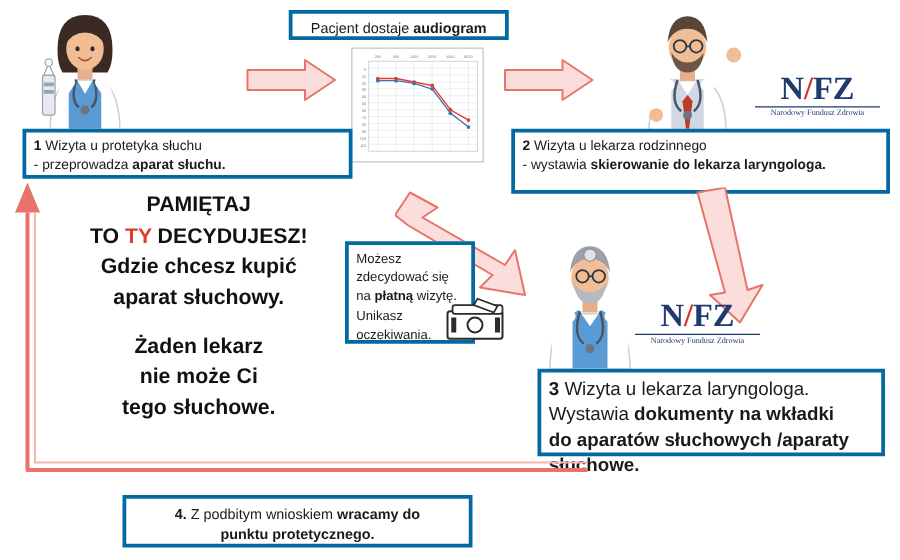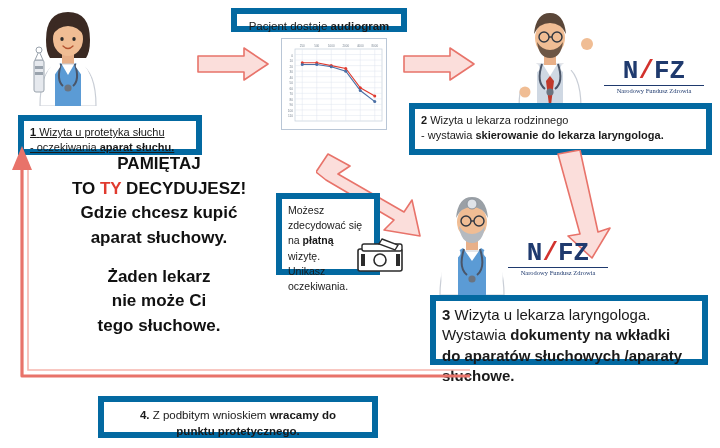--- a/index.html
+++ b/index.html
@@ -9,21 +9,21 @@
     font-family:"Liberation Sans", sans-serif;
     position:relative;
     overflow:hidden;
     color:#1a1a1a;
   }
   .abs{position:absolute;}
 
   
   .box{
     background:#ffffff;
-    border:6px solid #0369a1;
+    border:3px solid #0369a1;
     box-sizing:border-box;
     font-size:11px;
     line-height:1.35;
     padding:4px 6px;
   }
   .box b{font-weight:bold;}
   .num{font-weight:bold;}
 
   
   .arrow svg{display:block;}
@@ -47,21 +47,21 @@
     position:absolute;
     background:#fff;
     border:1px solid #b9c6d6;
     box-sizing:border-box;
   }
   .chart-wrap svg{display:block;}
 
   
   .nfz{position:absolute;text-align:center;}
   .nfz .mark{
-    font-family:Liberation Mono, monospace;
+    font-family:Liberation Serif, serif;
     font-weight:bold;
     font-size:26px;
     color:#1f3a6e;
     letter-spacing:0px;
     line-height:1;
   }
   .nfz .mark .slash{color:#d2322d;}
   .nfz .sub{
     font-family:"Liberation Serif", serif;
     font-size:6.5px;
@@ -221,23 +221,23 @@
     <polygon points="2,10 48,10 48,2 72,18 48,34 48,26 2,26" fill="#fbdedb" stroke="#e8736a" stroke-width="1.6" stroke-linejoin="round"></polygon>
   </svg>
 </div>
 
 <div class="arrow abs" style="left:402px;top:46px;width:74px;height:36px;">
   <svg width="74" height="36" viewBox="0 0 74 36">
     <polygon points="2,10 48,10 48,2 72,18 48,34 48,26 2,26" fill="#fbdedb" stroke="#e8736a" stroke-width="1.6" stroke-linejoin="round"></polygon>
   </svg>
 </div>
 
-<div class="box abs" style="left:18px;top:115px;width:184px;height:40px;text-decoration:underline;">
+<div class="box abs" style="left:18px;top:103px;width:264px;height:40px;">
   <div><span class="num">1</span> <span>Wizyta u protetyka słuchu</span></div>
-  <div><span>- oczekiwania </span><b>aparat słuchu.</b></div>
+  <div><span>- przeprowadza </span><b>aparat słuchu.</b></div>
 </div>
 
 <div class="box abs" style="left:409px;top:103px;width:303px;height:52px;">
   <div><span class="num">2</span> <span>Wizyta u lekarza rodzinnego</span></div>
   <div><span>- wystawia </span><b>skierowanie do lekarza laryngologa.</b></div>
 </div>
 
 <div class="arrow abs" style="left:552px;top:150px;width:70px;height:110px;">
   <svg width="70" height="110" viewBox="0 0 70 110">
     <polygon points="6,4 28,0 46,82 58,78 40,108 16,86 28,84" fill="#fbdedb" stroke="#e8736a" stroke-width="1.6" stroke-linejoin="round"></polygon>

